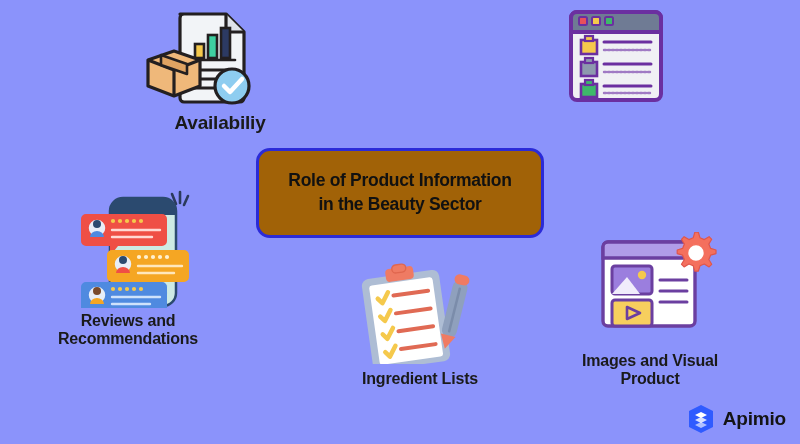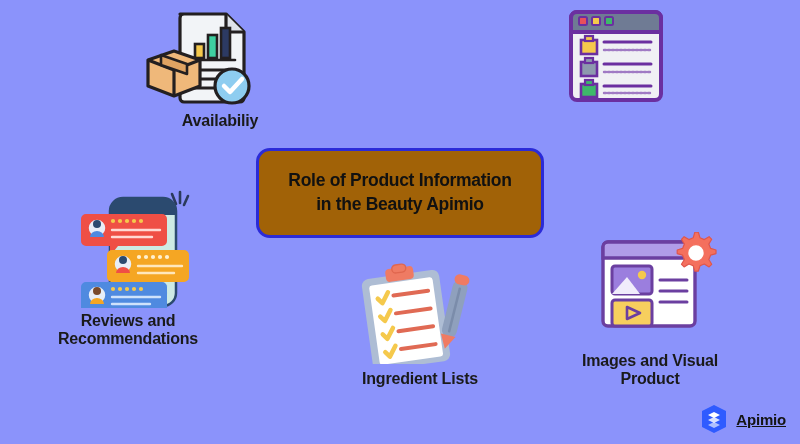--- a/index.html
+++ b/index.html
@@ -38,47 +38,46 @@
     letter-spacing: -0.3px;
   }
 
   
   #node-availability { left: 140px; top: 8px; width: 160px; }
   #node-descriptions { left: 515px; top: 8px; width: 200px; }
   #node-reviews      { left: 28px;  top: 186px; width: 200px; }
   #node-ingredients  { left: 330px; top: 258px; width: 180px; }
   #node-visual       { left: 555px; top: 232px; width: 190px; }
 
-  #node-availability .node-label { font-size: 16px; margin-top: 4px; }
+  #node-availability .node-label { font-size: 19px; margin-top: 4px; }
   #node-descriptions .node-label { font-size: 16px; margin-top: 4px; }
   #node-reviews .node-label      { font-size: 16px; margin-top: 4px; }
   #node-ingredients .node-label  { font-size: 16px; margin-top: 6px; }
   #node-visual .node-label       { font-size: 16px; margin-top: 20px; }
 
   
   #logo {
     position: absolute; right: 14px; bottom: 10px;
     display: flex; align-items: center; gap: 8px;
   }
   #logo .logo-text {
-    font-size: 15px; font-weight: bold; color: #141414;
+    font-size: 19px; font-weight: bold; color: #141414;
     letter-spacing: -0.2px;
-    text-decoration: underline;
   }
   svg { display: block; }
 </style>
 </head>
 <body>
 
 <div id="canvas" style="background: rgb(139, 147, 251);">
 
   <div id="center-box" style="background: #a16207; border-color: rgb(43, 43, 216);">
     <div class="txt">
       <span>Role of Product Information</span><br>
-      <span>in the Beauty Apimio</span>
+      <span>in the Beauty Sector</span>
     </div>
   </div>
 
   <div class="node" id="node-availability">
     <div class="icon-wrap">
       <svg width="140" height="100" viewBox="0 0 140 100">
 
         <path d="M40 6 h46 l18 18 v66 a4 4 0 0 1 -4 4 H44 a4 4 0 0 1 -4 -4 V10 a4 4 0 0 1 4 -4 z" fill="#f2f4f7" stroke="#231f20" stroke-width="3.2" stroke-linejoin="round"></path>
         <path d="M86 6 v18 h18" fill="#dfe3ea" stroke="#231f20" stroke-width="3.2" stroke-linejoin="round"></path>
 

